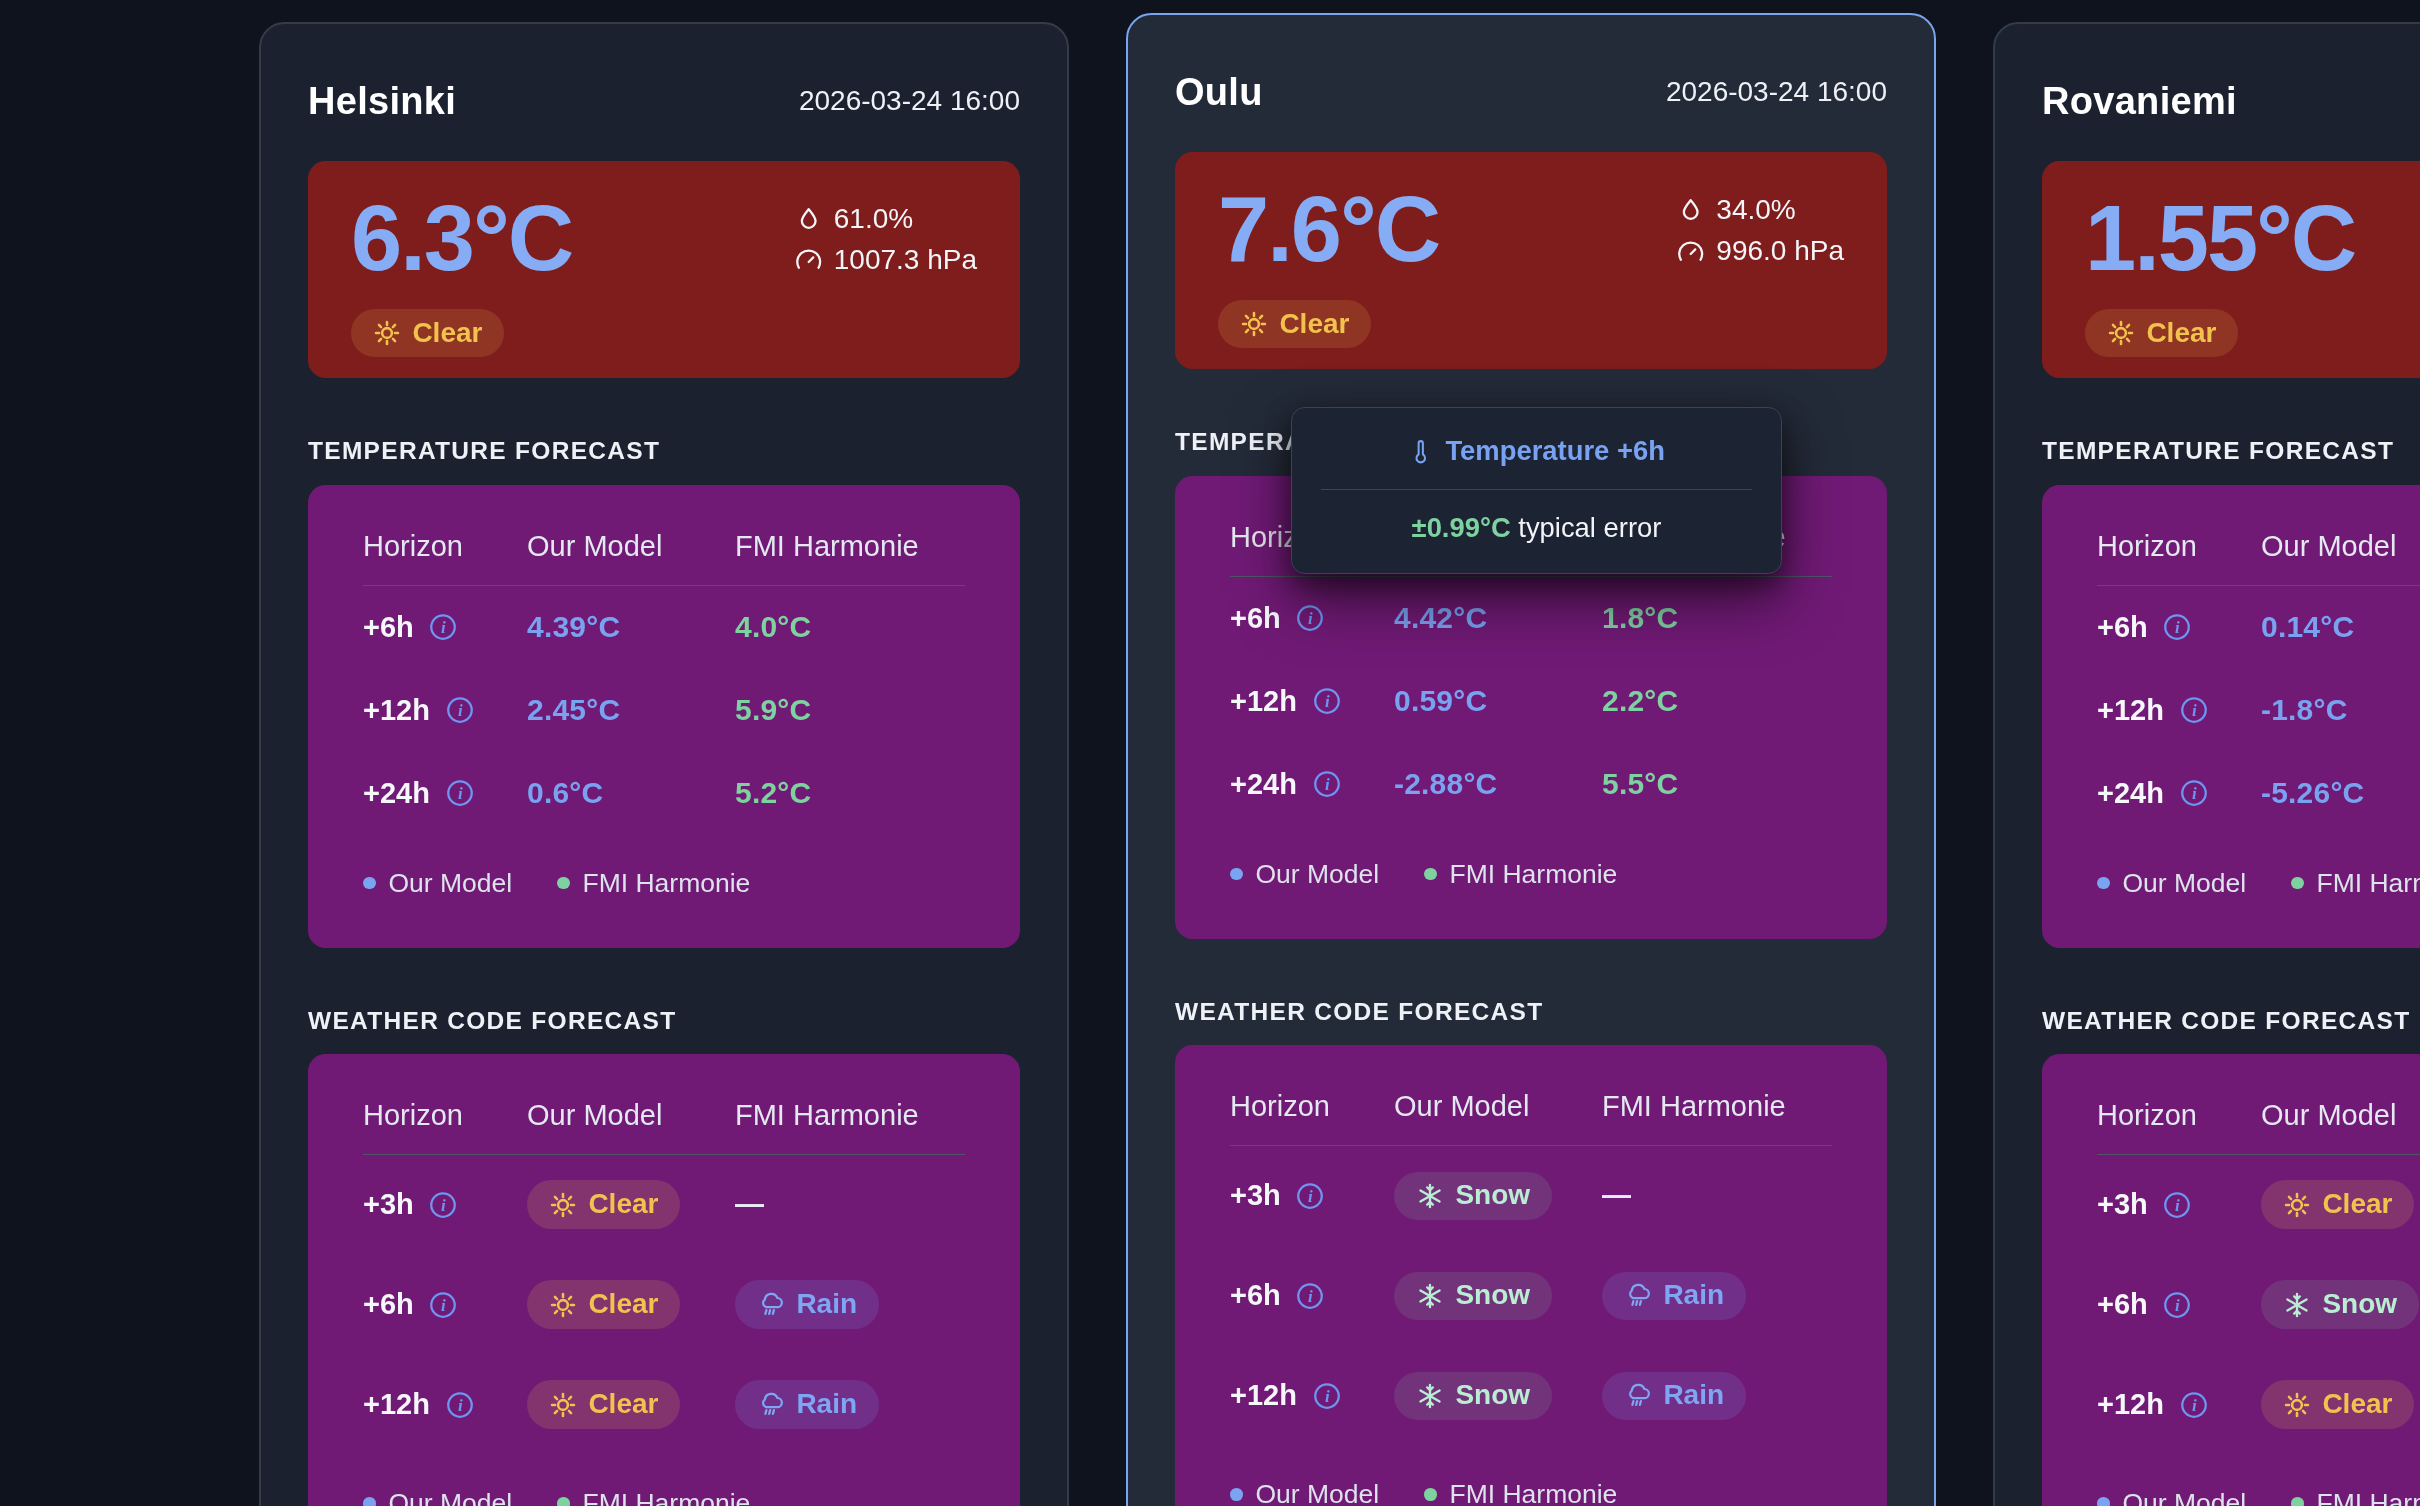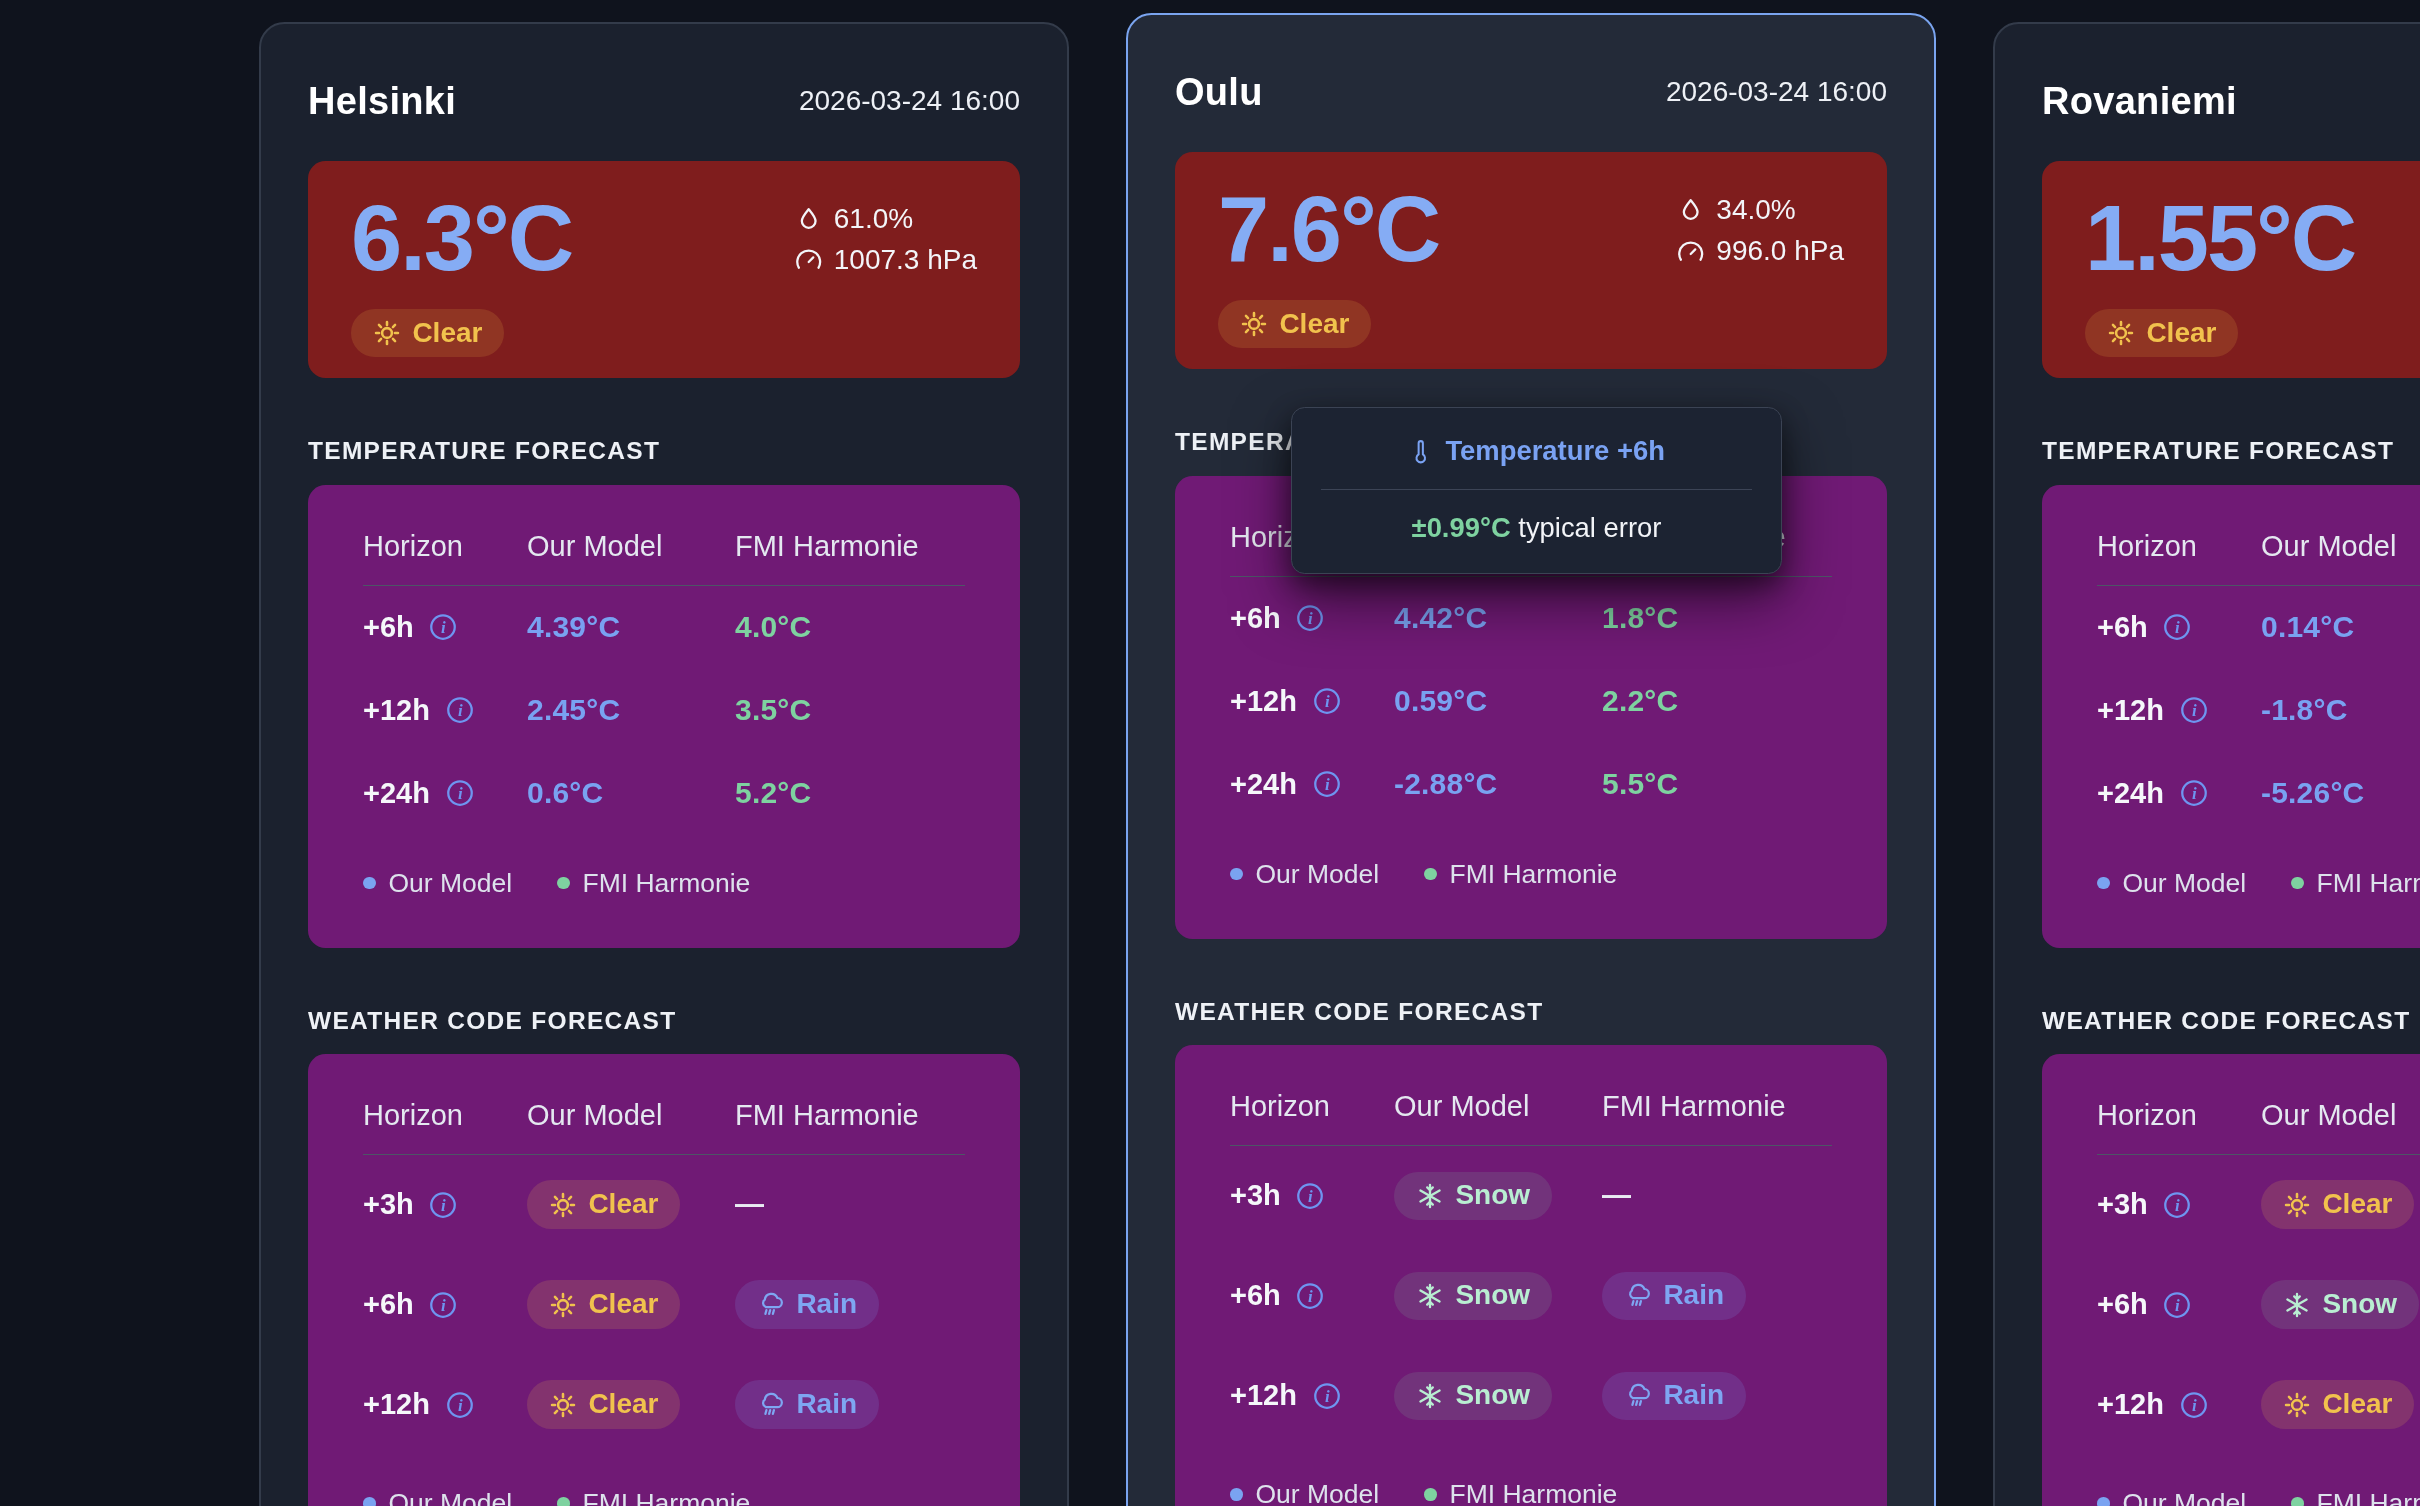--- a/index.html
+++ b/index.html
@@ -164,21 +164,21 @@
         <span class="val green">4.0°C</span>
       </div>
       <div class="trow">
         <span class="hcell">
             <span>+12h</span>
           <svg class="info" viewBox="0 0 24 24">
               <use href="#i-info"></use>
             </svg>
           </span>
         <span class="val blue">2.45°C</span>
-        <span class="val green">3.5°C</span>
+        <span class="val green">5.9°C</span>
       </div>
       <div class="trow">
         <span class="hcell">
             <span>+24h</span>
           <svg class="info" viewBox="0 0 24 24">
               <use href="#i-info"></use>
             </svg>
           </span>
         <span class="val blue">0.6°C</span>
         <span class="val green">5.2°C</span>

